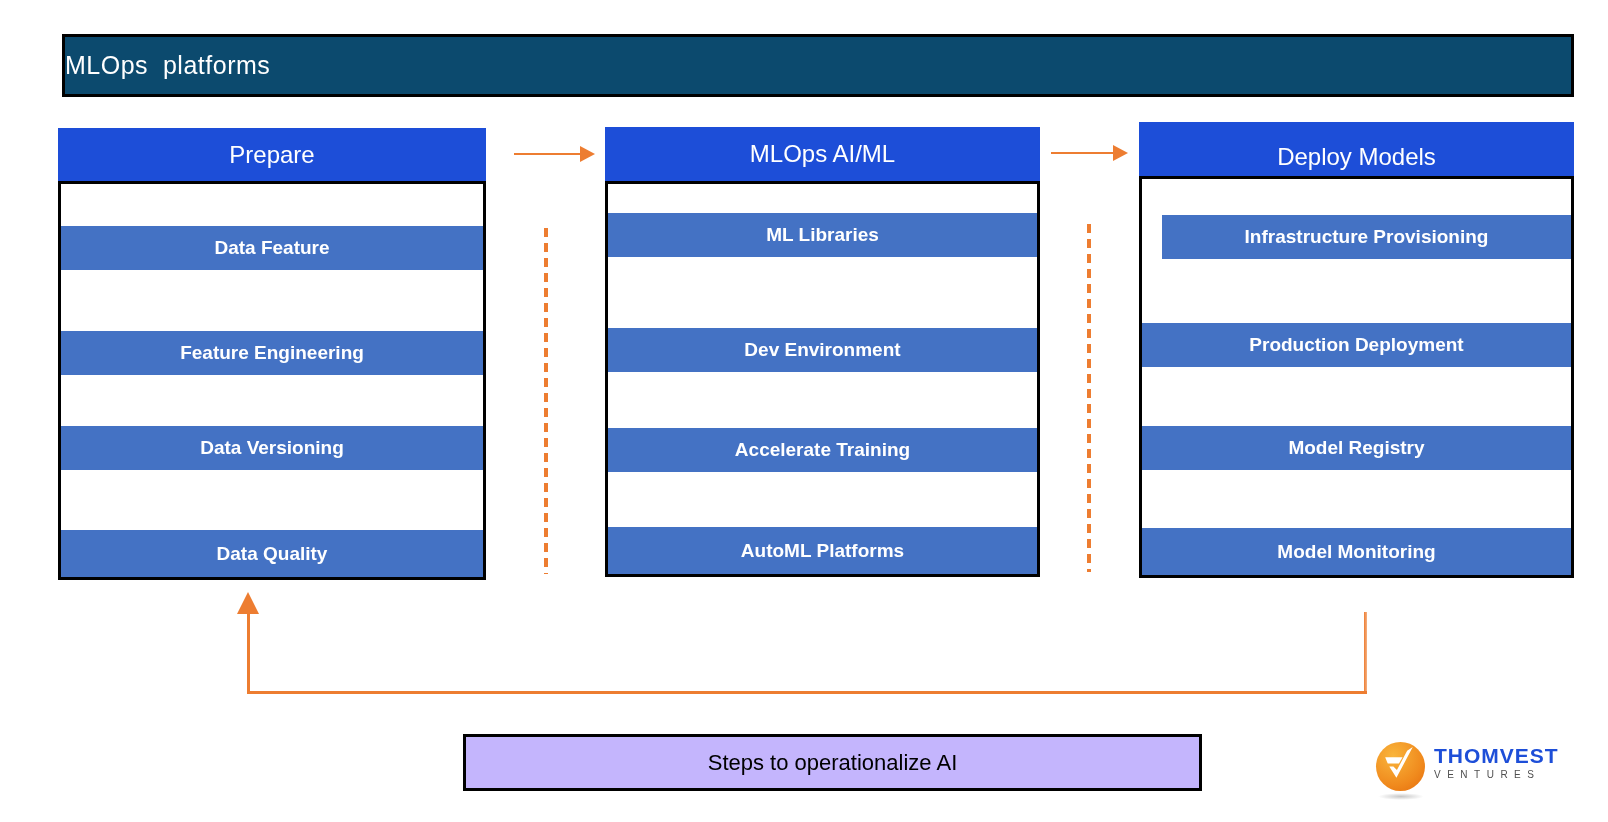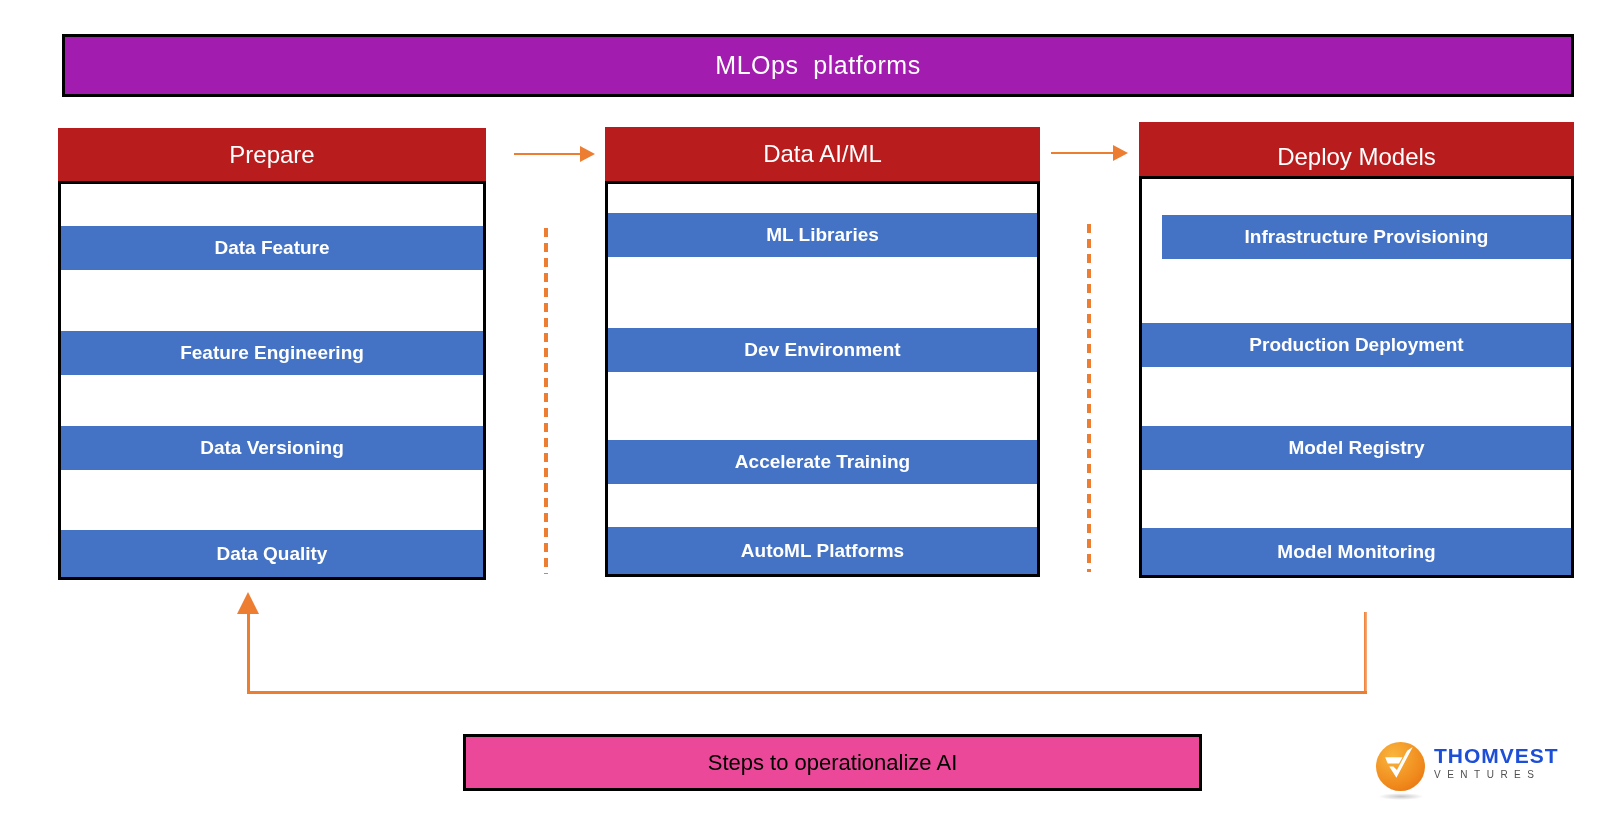--- a/index.html
+++ b/index.html
@@ -1,26 +1,26 @@
 <!DOCTYPE html>
 <html><head>
 <meta charset="utf-8">
 <style>
   html,body{margin:0;padding:0;background:#fff;}
   body{font-family:"Liberation Sans", sans-serif;}
   .canvas{position:relative;width:1608px;height:822px;background:#ffffff;overflow:hidden;}
 
   
   .banner{position:absolute;left:62px;top:34px;width:1512px;height:63px;
-    background:#a21caf;border:3px solid #000;box-sizing:border-box;
-    display:flex;align-items:center;justify-content:center;}
+    background:#0c4a6e;border:3px solid #000;box-sizing:border-box;
+    display:flex;align-items:center;}
   .banner span{color:#fff;font-size:25px;white-space:pre;letter-spacing:.5px;}
 
   
-  .col-header{position:absolute;background:#b91c1c;display:flex;align-items:center;justify-content:center;text-align:right;}
+  .col-header{position:absolute;background:#1d4ed8;display:flex;align-items:center;justify-content:center;text-align:right;}
   .col-header span{color:#fff;font-size:24px;}
 
   
   .col-body{position:absolute;background:#fff;border:3px solid #000;box-sizing:border-box;}
   .bar{position:absolute;left:0;right:0;height:44px;background:#4472C4;
     display:flex;align-items:center;justify-content:center;}
   .bar span{color:#fff;font-size:19px;font-weight:bold;}
 
   
   .h-line{position:absolute;height:2px;background:#ED7D31;}
@@ -31,21 +31,21 @@
   .v-dash{position:absolute;width:4px;
     background:repeating-linear-gradient(to bottom,#ED7D31 0 9px,transparent 9px 15px);}
 
   
   .fb{position:absolute;background:#ED7D31;}
   .fb-head-up{position:absolute;width:0;height:0;border-bottom:22px solid #ED7D31;
     border-left:11px solid transparent;border-right:11px solid transparent;}
 
   
   .caption{position:absolute;left:463px;top:734px;width:739px;height:57px;
-    border:3px solid #000;box-sizing:border-box;background:#ec4899;
+    border:3px solid #000;box-sizing:border-box;background:#c4b5fd;
     display:flex;align-items:center;justify-content:center;}
   .caption span{color:#000;font-size:22px;}
 
   
   .logo{position:absolute;left:1362px;top:727px;width:210px;height:80px;}
   .logo-circle{position:absolute;left:14px;top:15px;width:49px;height:49px;border-radius:50%;
     background:radial-gradient(circle at 35% 28%,#F9B53C,#F08A1D 62%,#E66F0E 95%);}
   .logo-shadow{position:absolute;left:16px;top:66px;width:46px;height:7px;border-radius:50%;
     background:radial-gradient(ellipse at center,rgba(0,0,0,.22),rgba(0,0,0,0) 70%);}
   .logo-text{position:absolute;left:72px;top:17px;}
@@ -73,30 +73,30 @@
     </div>
     <div class="bar" style="top:242px;">
       <span>Data Versioning</span>
     </div>
     <div class="bar" style="bottom:0;height:47px;">
       <span>Data Quality</span>
     </div>
   </div>
 
   <div class="col-header" style="left:605px;top:127px;width:435px;height:54px;">
-    <span>Data AI/ML</span>
+    <span>MLOps AI/ML</span>
   </div>
   <div class="col-body" style="left:605px;top:181px;width:435px;height:396px;">
     <div class="bar" style="top:29px;">
       <span>ML Libraries</span>
     </div>
     <div class="bar" style="top:144px;">
       <span>Dev Environment</span>
     </div>
-    <div class="bar" style="top:256px;">
+    <div class="bar" style="top:244px;">
       <span>Accelerate Training</span>
     </div>
     <div class="bar" style="bottom:0;height:47px;">
       <span>AutoML Platforms</span>
     </div>
   </div>
 
   <div class="col-header" style="left:1139px;top:122px;width:435px;height:70px;">
     <span>Deploy Models</span>
   </div>

